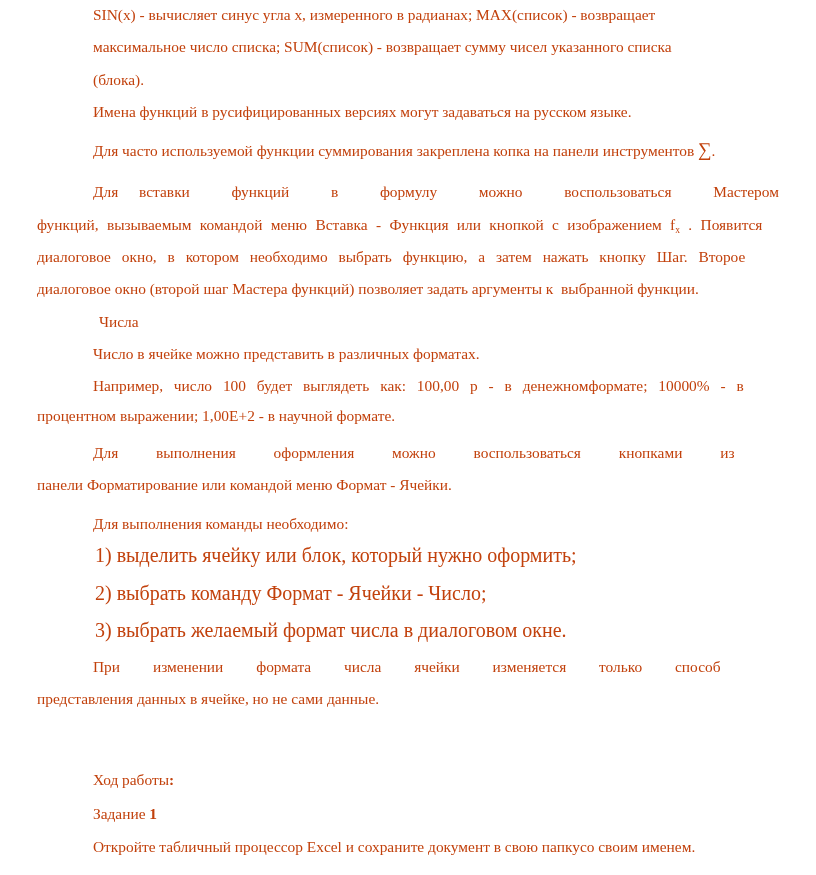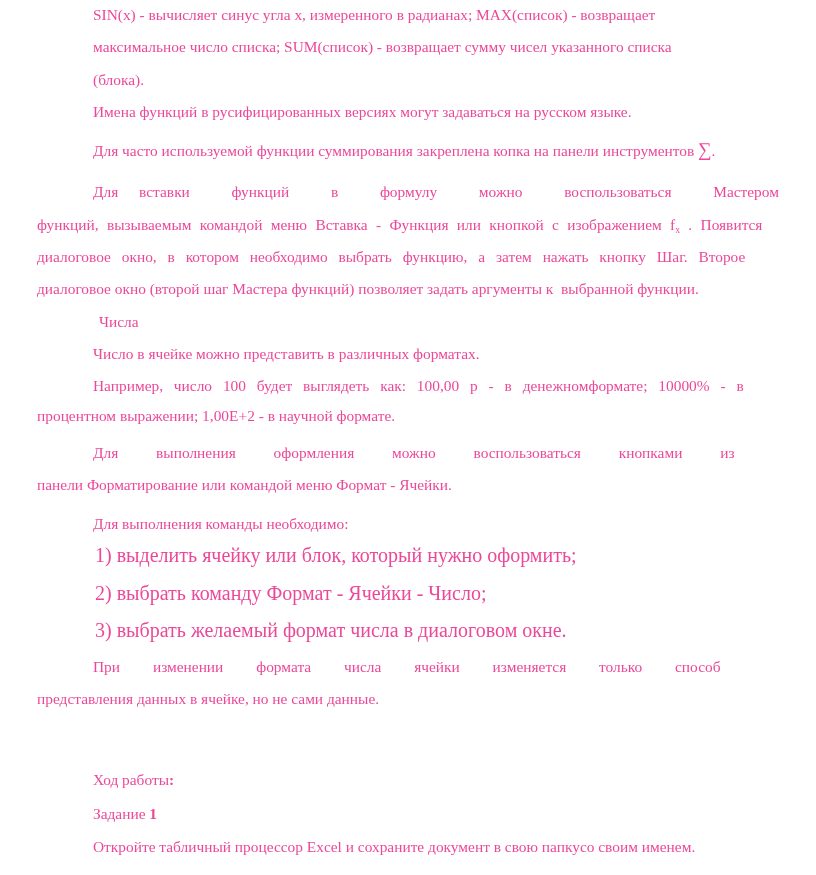--- a/index.html
+++ b/index.html
@@ -11,21 +11,21 @@
     font-family: "Liberation Serif", "DejaVu Serif", serif;
     color: #1b1b1b;
     overflow: hidden;
   }
   .para { display: contents; }
   .line {
     position: absolute;
     white-space: pre;
     font-size: 15.4px;
     line-height: 22px;
-    color: #ec4899;
+    color: #c2410c;
   }
   .seg       { font-weight: normal; }
   .seg-bold  { font-weight: bold; }
   .seg-sub   { font-size: 0.62em; vertical-align: -0.28em; }
   .seg-sum   { font-size: 19px; }
 </style>
 </head>
 <body>
 
 <div class="page" style="background: rgb(255, 255, 255); color: rgb(27, 27, 27);"><div class="para"><div class="line" style="top: 4px; left: 93px;"><span class="seg">SIN(x) - вычисляет синус угла x, измеренного в радианах; MAX(список) - возвращает</span></div><div class="line" style="top: 36px; left: 93px;"><span class="seg">максимальное число списка; SUM(список) - возвращает сумму чисел указанного списка</span></div><div class="line" style="top: 69px; left: 93px;"><span class="seg">(блока).</span></div></div><div class="para"><div class="line" style="top: 101px; left: 93px;"><span class="seg">Имена функций в русифицированных версиях могут задаваться на русском языке.</span></div></div><div class="para"><div class="line" style="top: 139px; left: 93px;"><span class="seg">Для часто используемой функции суммирования закреплена копка на панели инструментов </span><span class="seg-sum">∑</span><span class="seg">.</span></div></div><div class="para"><div class="line" style="top: 181px; left: 93px; word-spacing: 17px;"><span class="seg">Для вставки  функций  в  формулу  можно  воспользоваться  Мастером</span></div><div class="line" style="top: 214px; left: 37px; word-spacing: 4.5px;"><span class="seg">функций, вызываемым командой меню Вставка - Функция или кнопкой с изображением f</span><span class="seg-sub">x</span><span class="seg"> . Появится</span></div><div class="line" style="top: 246px; left: 37px; word-spacing: 7px;"><span class="seg">диалоговое окно, в котором необходимо выбрать функцию, а затем нажать кнопку Шаг. Второе</span></div><div class="line" style="top: 278px; left: 37px;"><span class="seg">диалоговое окно (второй шаг Мастера функций) позволяет задать аргументы к  выбранной функции.</span></div></div><div class="para"><div class="line" style="top: 311px; left: 99px;"><span class="seg">Числа</span></div></div><div class="para"><div class="line" style="top: 343px; left: 93px;"><span class="seg">Число в ячейке можно представить в различных форматах.</span></div></div><div class="para"><div class="line" style="top: 375px; left: 93px; word-spacing: 7px;"><span class="seg">Например, число 100 будет выглядеть как: 100,00 р - в денежномформате; 10000% - в</span></div><div class="line" style="top: 405px; left: 37px;"><span class="seg">процентном выражении; 1,00E+2 - в научной формате.</span></div></div><div class="para"><div class="line" style="top: 442px; left: 93px; word-spacing: 34px;"><span class="seg">Для выполнения оформления можно воспользоваться кнопками из</span></div><div class="line" style="top: 474px; left: 37px;"><span class="seg">панели Форматирование или командой меню Формат - Ячейки.</span></div></div><div class="para"><div class="line" style="top: 513px; left: 93px;"><span class="seg">Для выполнения команды необходимо:</span></div></div><div class="para"><div class="line" style="top: 542px; left: 95px; font-size: 20px; line-height: 27px;"><span class="seg">1) выделить ячейку или блок, который нужно оформить;</span></div><div class="line" style="top: 580px; left: 95px; font-size: 20px; line-height: 27px;"><span class="seg">2) выбрать команду Формат - Ячейки - Число;</span></div><div class="line" style="top: 617px; left: 95px; font-size: 20px; line-height: 27px;"><span class="seg">3) выбрать желаемый формат числа в диалоговом окне.</span></div></div><div class="para"><div class="line" style="top: 656px; left: 93px; word-spacing: 29px;"><span class="seg">При изменении формата числа ячейки изменяется только способ</span></div><div class="line" style="top: 688px; left: 37px;"><span class="seg">представления данных в ячейке, но не сами данные.</span></div></div><div class="para"><div class="line" style="top: 769px; left: 93px;"><span class="seg">Ход работы</span><span class="seg-bold">:</span></div></div><div class="para"><div class="line" style="top: 803px; left: 93px;"><span class="seg">Задание </span><span class="seg-bold">1</span></div></div><div class="para"><div class="line" style="top: 836px; left: 93px;"><span class="seg">Откройте табличный процессор Excel и сохраните документ в свою папкусо своим именем.</span></div></div></div>

